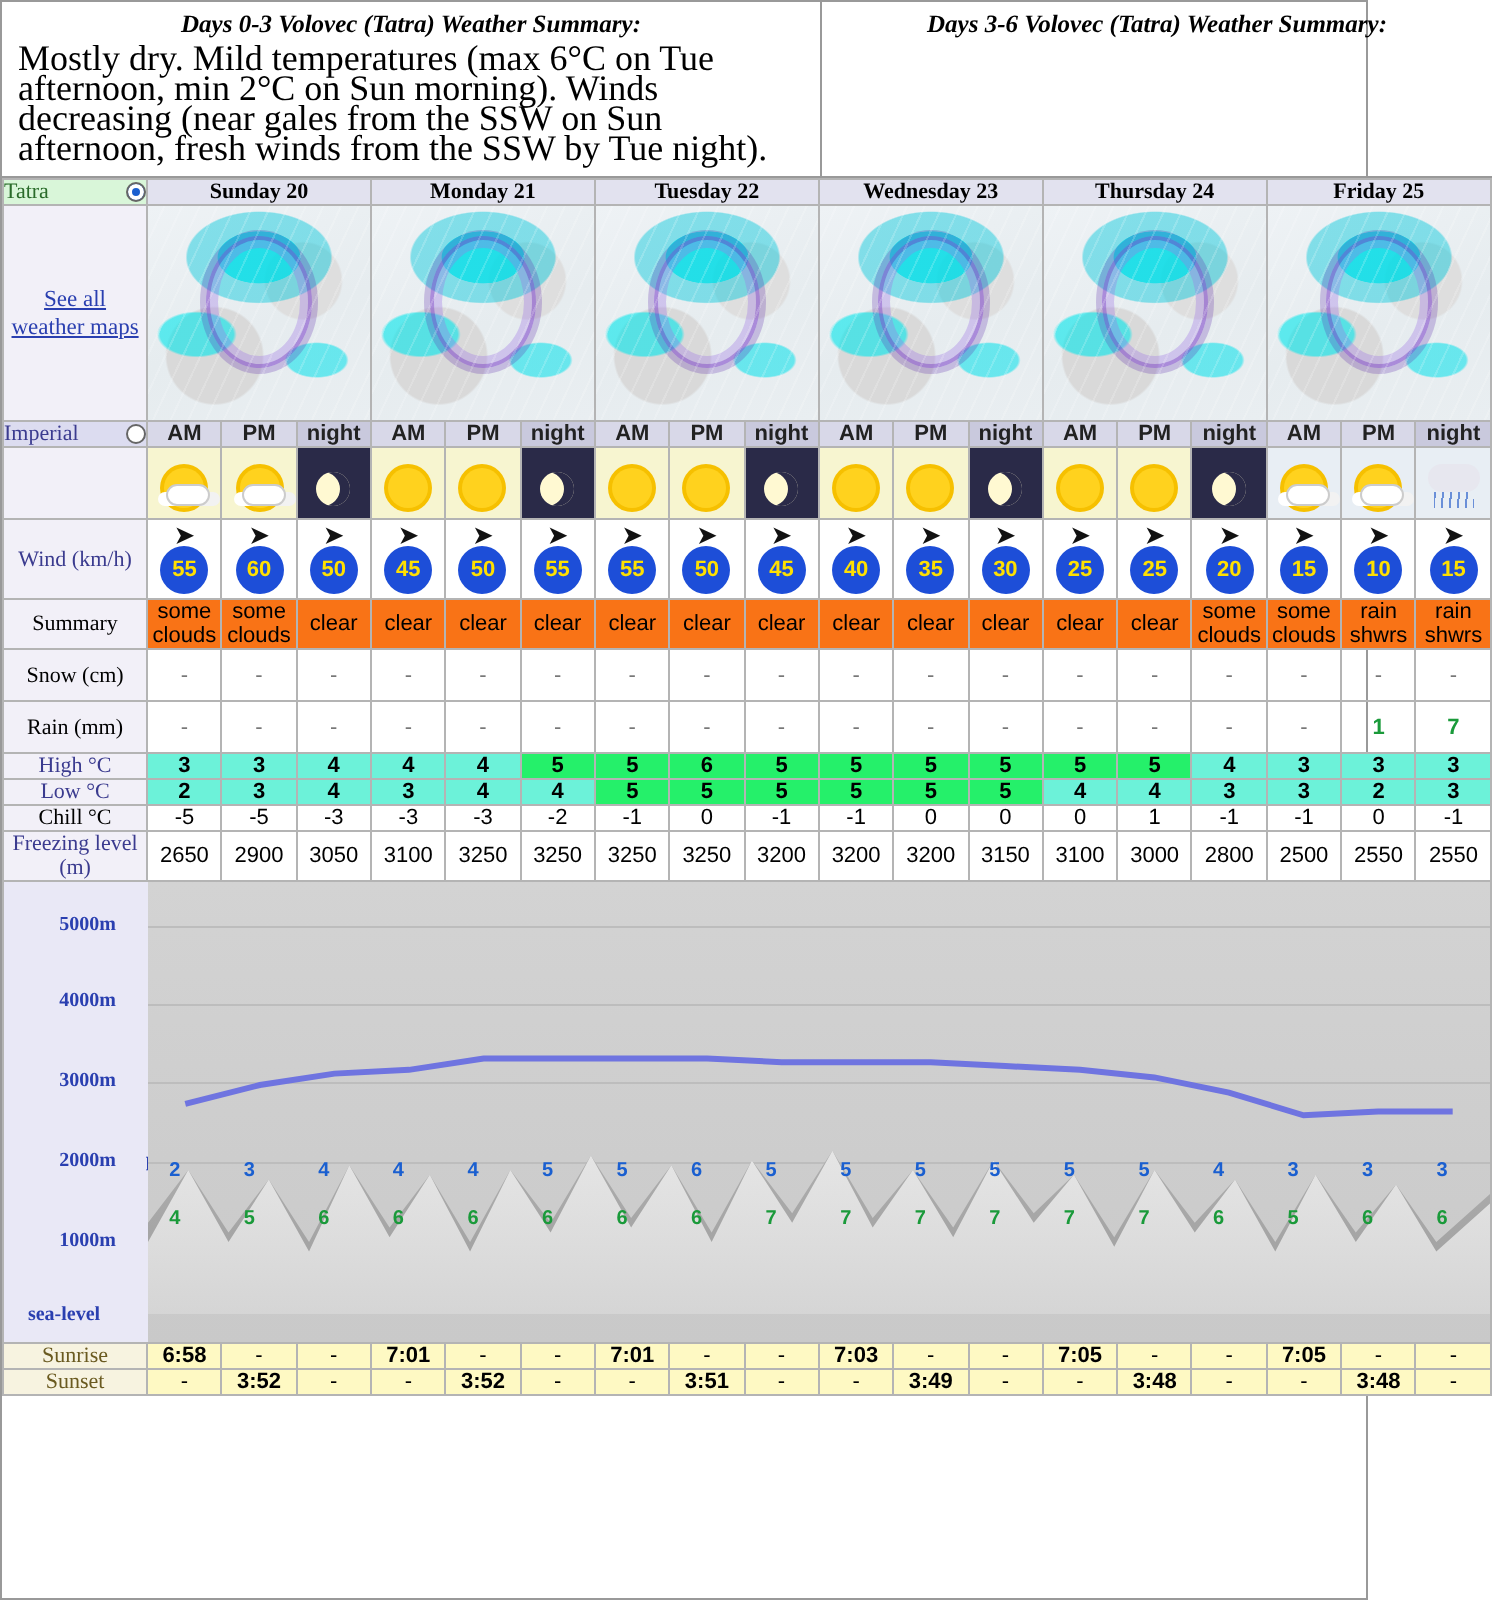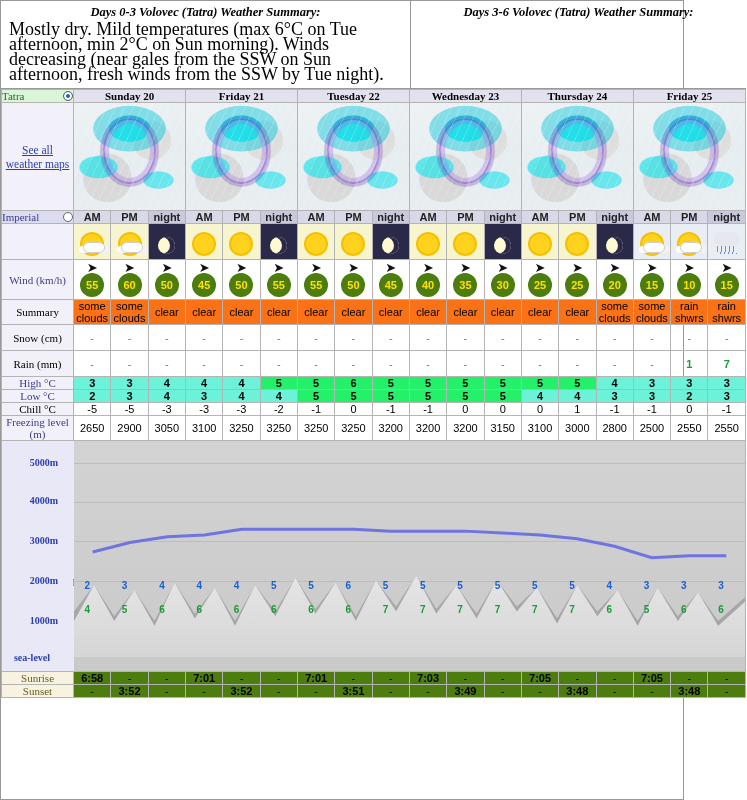--- a/index.html
+++ b/index.html
@@ -76,21 +76,21 @@
   .wicell.cloudy { background:#e8eef4; }
   .sun { width:20px; height:20px; border-radius:50%; background:#ffd21e; box-shadow:0 0 0 2px #f6c000; display:inline-block; margin-top:7px; }
   .moon { width:17px; height:17px; border-radius:50%; background:#fff9d2; display:inline-block; margin-top:9px; box-shadow: inset -5px 0 0 0 #2a2a48; }
   .cloud { position:absolute; right:5px; bottom:6px; width:22px; height:11px; background:#fff; border-radius:7px; box-shadow:-6px 2px 0 -2px #fff, 7px 2px 0 -2px #f2f2f2; border:1px solid #ccc; }
   .rainicon { position:absolute; left:50%; top:8px; transform:translateX(-50%); width:26px; height:14px; background:#e7e7ef; border-radius:7px; }
   .rainicon:after { content:""; position:absolute; left:3px; top:14px; width:20px; height:8px;
       background:repeating-linear-gradient(95deg,#6a8fd8 0 1px, transparent 1px 4px); }
 
   
   .windcell { height:40px; background:#fff; position:relative; }
-  .windbadge { width:24px; height:24px; border-radius:50%; background:#4d7c0f; color:#ffe000; font-weight:bold;
+  .windbadge { width:24px; height:24px; border-radius:50%; background:#1d4ed8; color:#ffe000; font-weight:bold;
                font-size:11px; line-height:24px; display:inline-block; margin-top:11px; }
   .windarrow { position:absolute; top:2px; left:50%; transform:translateX(-50%); font-size:13px; color:#111; line-height:11px; }
 
   .summ { font-size:10.5px; line-height:12px; padding:3px 1px; background:#f97316; }
   .dash { color:#777; }
   .hi { background:#6cf2d9; font-weight:bold; }
   .hi.warm { background:#25f06a; }
   .lo { background:#6cf2d9; font-weight:bold; }
   .lo.warm { background:#25f06a; }
   .chill, .freeze { background:#fff; }
@@ -114,21 +114,21 @@
       background:linear-gradient(#ffffff,#e8e8e8);
       clip-path: polygon(0% 70%, 3% 40%, 6% 70%, 9% 44%, 12% 74%, 15% 38%, 18% 68%, 21% 42%, 24% 74%, 27% 40%, 30% 66%, 33% 34%, 36% 64%, 39% 38%, 42% 70%, 45% 36%, 48% 62%, 51% 32%, 54% 64%, 57% 40%, 60% 68%, 63% 36%, 66% 62%, 69% 42%, 72% 72%, 75% 40%, 78% 66%, 81% 44%, 84% 74%, 87% 42%, 90% 70%, 93% 46%, 96% 74%, 100% 54%, 100% 100%, 0% 100%);
       opacity:.75;
   }
   .flline { position:absolute; left:0; right:0; top:0; bottom:0; }
   .pk { position:absolute; color:#e03030; font-size:9px; font-weight:bold; }
   .valnum { position:absolute; font-size:10px; font-weight:bold; color:#1a9a3a; }
   .valnum.blue { color:#1a5fd0; }
   .sealevel { position:absolute; left:4px; bottom:8px; color:#2a3fb0; font-size:9.5px; font-weight:bold; font-family:"Liberation Serif", serif;}
 
-  .sunrow td { background:#4d7c0f; font-size:11px; padding:2px 0; }
+  .sunrow td { background:#fef9c3; font-size:11px; padding:2px 0; }
   .sunlbl { background:#f7f3e0 !important; color:#6a5a20 !important; font-family:"Liberation Serif", serif; text-align:right; padding-right:4px; }
   .sunval { font-weight:bold; }
 </style>
 </head>
 <body>
 
 <div class="wrap">
 
   <div class="summary-row">
     <div class="summary-cell first">
@@ -148,21 +148,21 @@
 
     <tbody>
         <tr>
       <td class="unit-cell">
         <div class="row">
               <span>Tatra</span>
         <span class="radio on"></span>
             </div>
       </td>
       <td class="daycell" colspan="3">Sunday 20</td>
-      <td class="daycell" colspan="3">Friday 21</td>
+      <td class="daycell" colspan="3">Monday 21</td>
       <td class="daycell" colspan="3">Tuesday 22</td>
       <td class="daycell" colspan="3">Wednesday 23</td>
       <td class="daycell" colspan="3">Thursday 24</td>
       <td class="daycell" colspan="3">Friday 25</td>
     </tr>
 
     <tr>
       <td class="maps-cell">
         <a class="maps-link" href="#">See all weather maps</a>
       </td>

